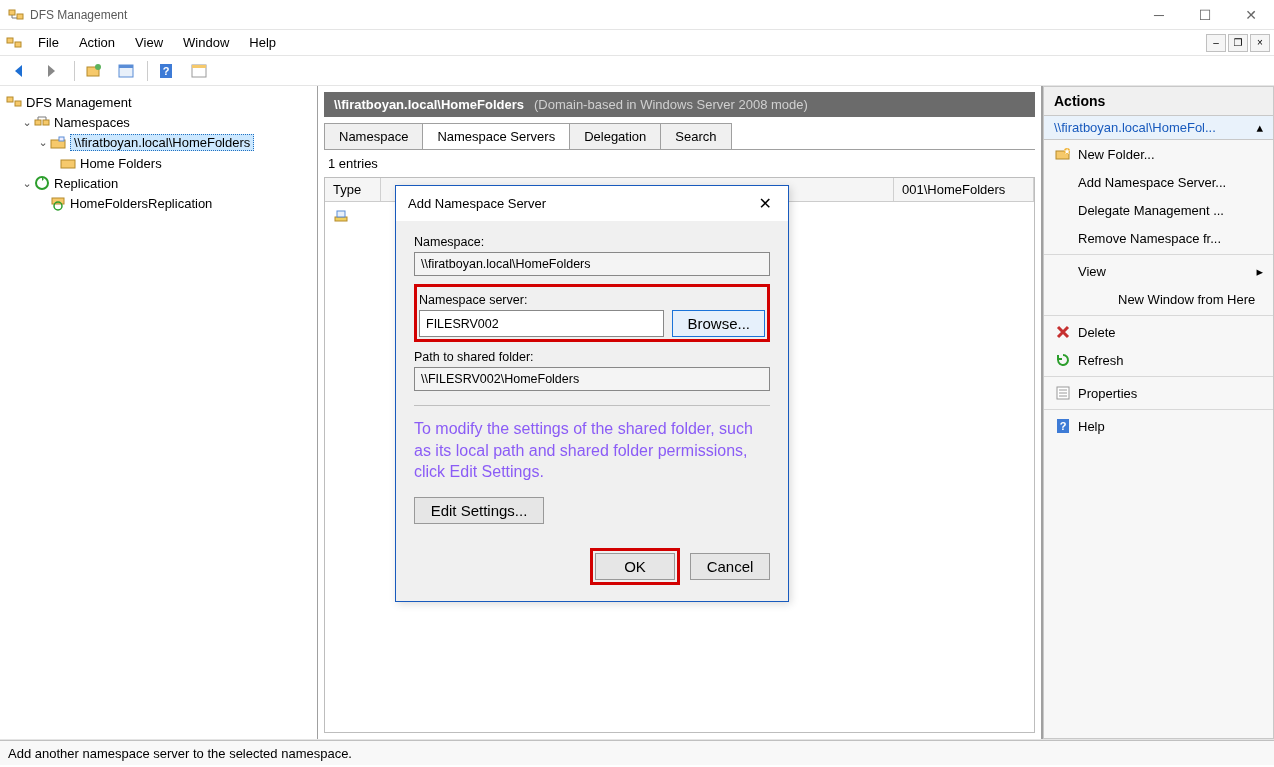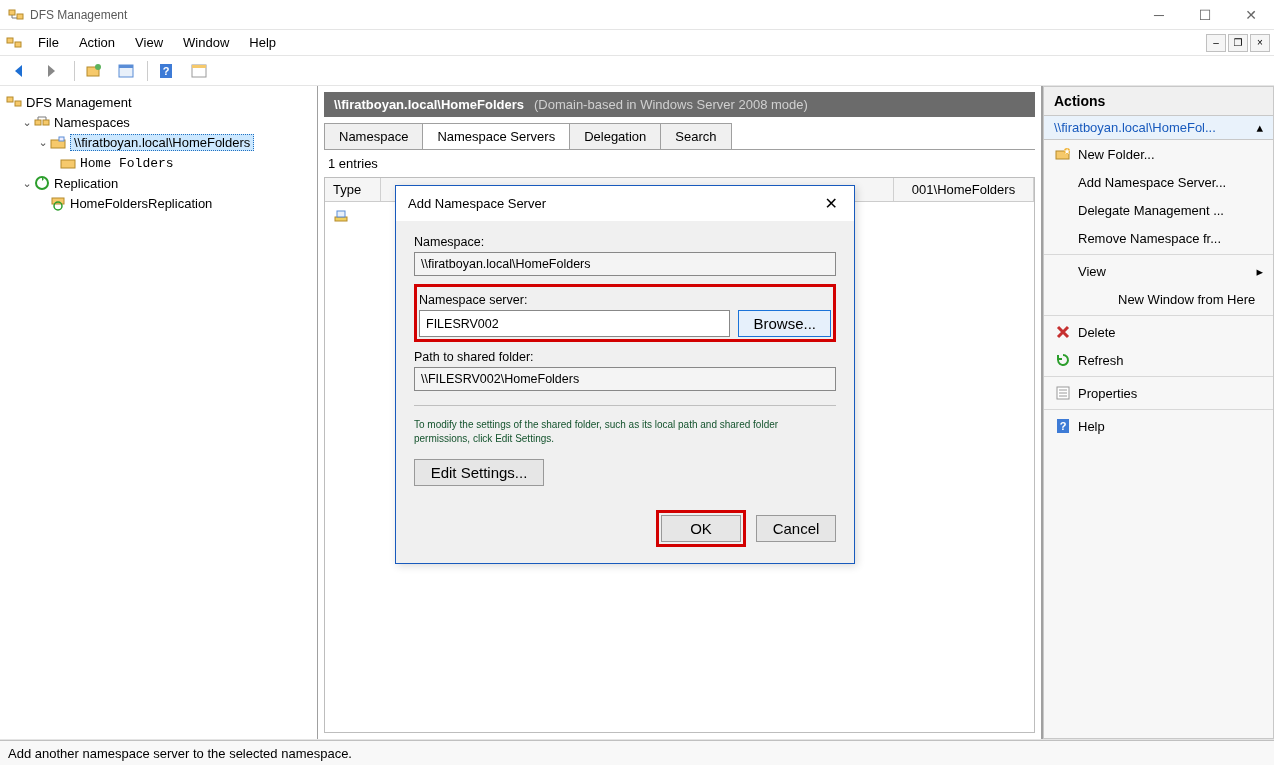--- a/index.html
+++ b/index.html
@@ -59,21 +59,21 @@
       border-right: 1px solid #a0a0a0;
       padding: 6px 4px;
       overflow: auto;
     }
     .tree-node { display: flex; align-items: center; padding: 2px 2px; white-space: nowrap; }
     .tree-toggle { width: 14px; text-align: center; color: #555; cursor: pointer; font-size: 11px; }
     .tree-icon { width: 16px; height: 16px; margin-right: 4px; display: inline-flex; align-items: center; justify-content: center; }
     .tree-label { font-size: 13px; }
     .indent-1 { padding-left: 16px; }
     .indent-2 { padding-left: 32px; }
-    .indent-3 { padding-left: 56px; font-family: Liberation Mono, monospace; }
+    .indent-3 { padding-left: 56px; }
     .tree-node.selected .tree-label { background: #cce8ff; border: 1px dotted #2070c0; padding: 0 3px; }
     
     .center-pane {
       flex: 1;
       display: flex;
       flex-direction: column;
       padding: 6px;
       position: relative;
       background: #fff;
       border-right: 1px solid #a0a0a0;
@@ -110,21 +110,21 @@
     }
     .table-header { display: flex; background: #f5f5f5; border-bottom: 1px solid #ccc; }
     .th { padding: 4px 8px; border-right: 1px solid #d0d0d0; font-size: 13px; }
     .tr { display: flex; padding: 4px 0; align-items: center; }
     .td { padding: 2px 8px; font-size: 13px; overflow: hidden; text-overflow: ellipsis; white-space: nowrap; }
     
     .dialog {
       position: absolute;
       top: 185px;
       left: 395px;
-      width: 460px;
+      width: 394px;
       background: #f0f0f0;
       border: 1px solid #185abd;
       box-shadow: 2px 2px 8px rgba(0,0,0,0.15);
       z-index: 100;
     }
     .dialog-title {
       background: #fff;
       padding: 8px 12px;
       display: flex;
       align-items: center;
@@ -142,21 +142,21 @@
       background: #e6e6e6;
       border: 1px solid #999;
       padding: 4px 14px;
       font-size: 15px;
       cursor: pointer;
       min-width: 80px;
       text-align: center;
     }
     .btn.blue-border { border: 1px solid #1a73d9; background: #e6f0fb; }
     .dialog-hr { border: none; border-top: 1px solid #bfbfbf; margin: 14px 0 12px; }
-    .dialog-hint { font-size: 10px; color: #14532d; line-height: 1.35; }
+    .dialog-hint { font-size: 16px; color: #8b5cf6; line-height: 1.35; }
     .dialog-buttons { display: flex; justify-content: flex-end; gap: 10px; margin-top: 24px; margin-bottom: 6px; align-items: center; }
     
     .actions-pane {
       width: 232px;
       background: #f7f7f7;
       border-left: 1px solid #a0a0a0;
       display: flex;
       flex-direction: column;
     }
     .actions-header {
@@ -348,21 +348,21 @@
       <div class="tab">Namespace</div>
       <div class="tab active">Namespace Servers</div>
       <div class="tab">Delegation</div>
       <div class="tab">Search</div>
     </div>
     <div class="entries-label">1 entries</div>
     <div class="table-area">
       <div class="table-header">
         <div class="th" style="width:56px">Type</div>
         <div class="th" style="flex:1"></div>
-        <div class="th" style="width:140px; text-align:center">001\HomeFolders</div>
+        <div class="th" style="width:140px; text-align:left">001\HomeFolders</div>
       </div>
       <div class="tr">
         <div class="td" style="width:56px">
           <span class="tree-icon">
               <svg width="16" height="16">
                 <rect x="2" y="9" width="12" height="4" fill="#f0d060" stroke="#b58a2b"></rect>
                 <rect x="4" y="3" width="8" height="6" fill="#e8f0fa" stroke="#5a8dd6"></rect>
               </svg>
             </span>
         </div>

